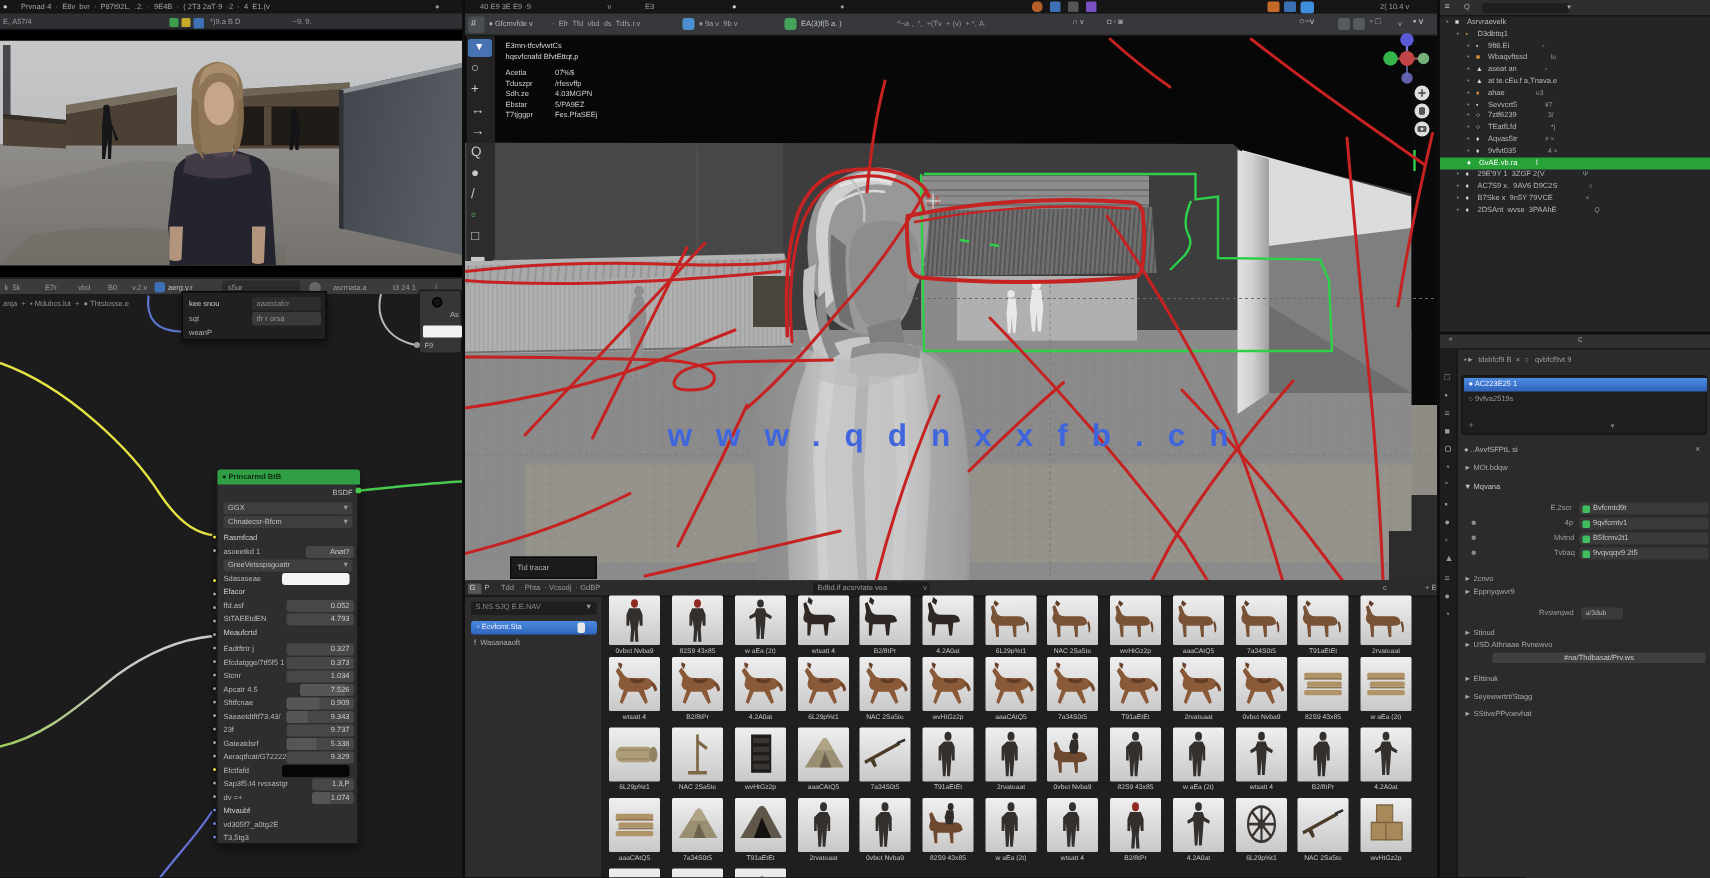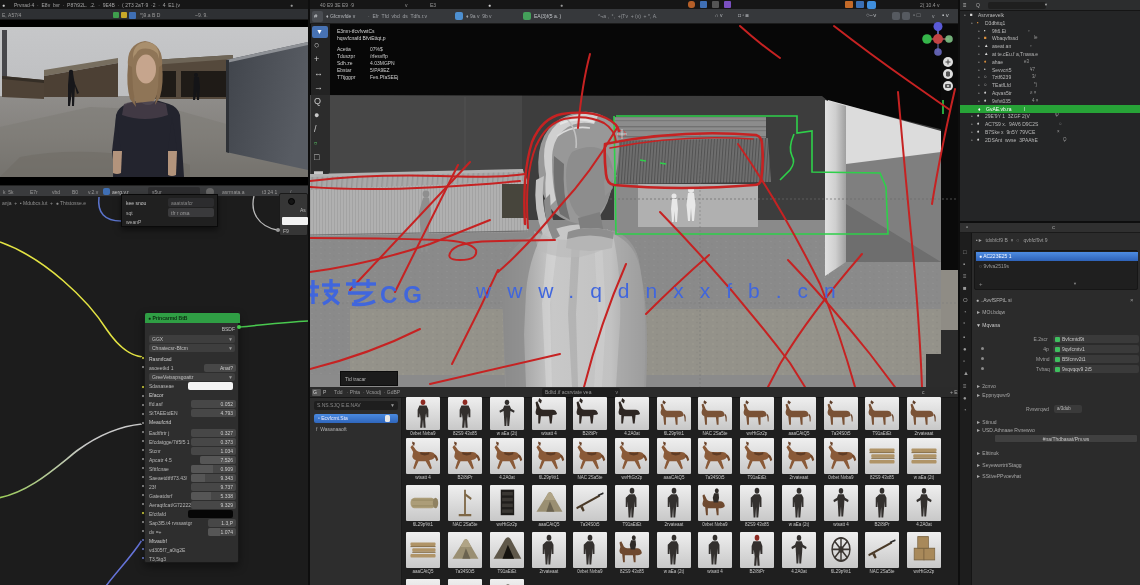--- a/index.html
+++ b/index.html
@@ -523,41 +523,21 @@
         <circle cx="32" cy="52" r="5" fill="#dedede"></circle>
         <path d="M30,50 q2,-1.5 4,0 l0,4 q-2,1.5 -4,0 Z" fill="#555"></path>
         <circle cx="32" cy="64" r="5" fill="#dedede"></circle>
         <rect x="29" y="62" width="6" height="4" rx="1" fill="#555"></rect>
         <circle cx="32" cy="64" r="1" fill="#ddd"></circle>
       </svg>
     </div>
     <div style="position:absolute;left:340px;top:371px;width:58px;height:15px;background:#1b1b1b;border:1px solid #0c0c0c;">
       <div style="position:absolute;left:4px;top:4px;font-size:5px;line-height:6px;color:#b5b5b5;white-space:nowrap;">Tid tracar</div>
     </div>
-    <div style="position:absolute;left:308px;top:276px;width:140px;height:32px;">
-      <svg width="140" height="32" viewBox="0 0 140 32" style="position:absolute;left:0;top:0;">
-<g stroke="#4066dd" stroke-width="3.4" fill="none">
-<path d="M5,4 L5,28"></path>
-<path d="M0,11 L11,11"></path>
-<path d="M0,19 L10,19"></path>
-<path d="M14,9 L32,9"></path>
-<path d="M23,3 L23,14"></path>
-<path d="M16,15 L30,15"></path>
-<path d="M29,15 Q25,23 15,28"></path>
-<path d="M18,17 Q24,23 31,28"></path>
-<path d="M38,8 L68,8"></path>
-<path d="M46,3 L46,12"></path>
-<path d="M60,3 L60,12"></path>
-<path d="M40,17 L62,17 Q56,24 46,26"></path>
-<path d="M44,28 Q58,30 67,25"></path>
-</g>
-<text x="72" y="27" font-size="24" font-weight="bold" fill="#4066dd" letter-spacing="6" font-family="Liberation Sans">CG</text>
-</svg>
-    </div>
-    <div style="position:absolute;left:476px;top:280px;font-size:21px;line-height:22px;color:#4066dd;white-space:nowrap;font-weight:normal;"><span style="letter-spacing:16px;">www.qdnxxfb.cn</span></div>
+    <div style="position:absolute;left:445px;top:280px;font-size:21px;line-height:22px;color:#4066dd;white-space:nowrap;font-weight:bold;"><span style="letter-spacing:16px;">www.qdnxxfb.cn</span></div>
     <div style="position:absolute;left:310px;top:387px;width:650px;height:198px;background:#242424;"></div>
     <div style="position:absolute;left:310px;top:387px;width:650px;height:11px;background:#2b2b2b;border-bottom:1px solid #161616;">
       <div style="position:absolute;left:2px;top:2px;width:9px;height:7px;background:#555;border-radius:1px;">
         <div style="position:absolute;left:1px;top:0px;font-size:5px;line-height:6px;color:#ddd;white-space:nowrap;">G</div>
       </div>
       <div style="position:absolute;left:13px;top:2px;font-size:5px;line-height:6px;color:#bbb;white-space:nowrap;">P</div>
       <div style="position:absolute;left:24px;top:2px;font-size:5px;line-height:6px;color:#9a9a9a;white-space:nowrap;">Tdd&nbsp;&nbsp;&nbsp;·&nbsp;Phta&nbsp;&nbsp;·&nbsp;Vcsodj&nbsp;&nbsp;·&nbsp;GdBP</div>
       <div style="position:absolute;left:232px;top:1px;width:78px;height:9px;background:#1e1e1e;border-radius:2px;">
         <div style="position:absolute;left:3px;top:1px;font-size:5px;line-height:6px;color:#999;white-space:nowrap;">Bdltd.if acsrvtate vea</div>
         <div style="position:absolute;right:2px;top:1px;color:#888;font-size:5px;">v</div>

